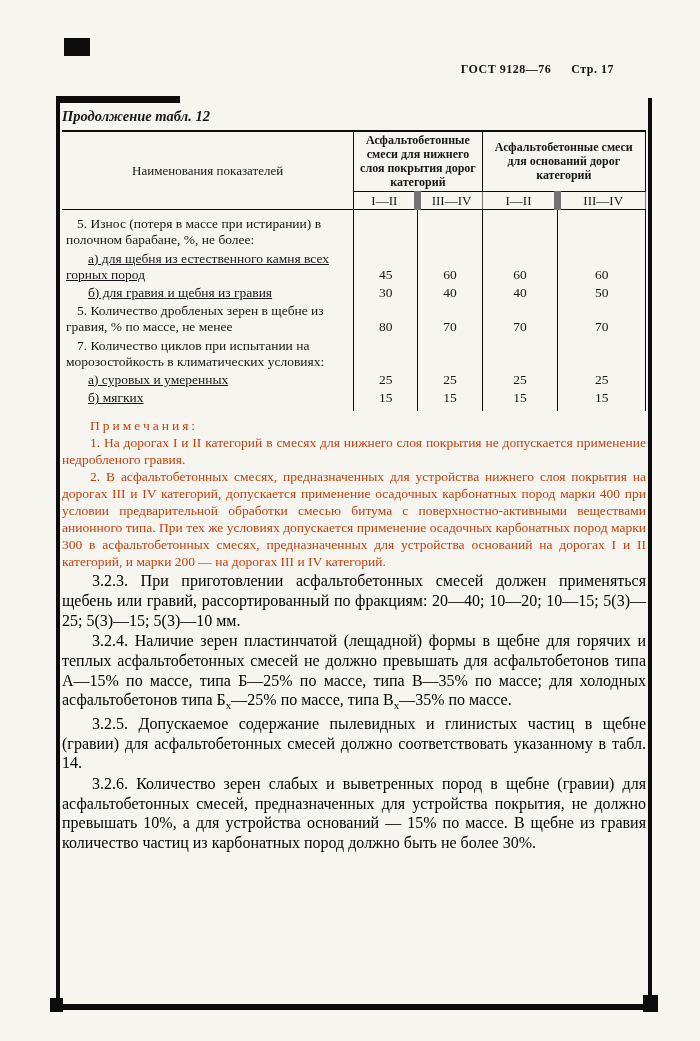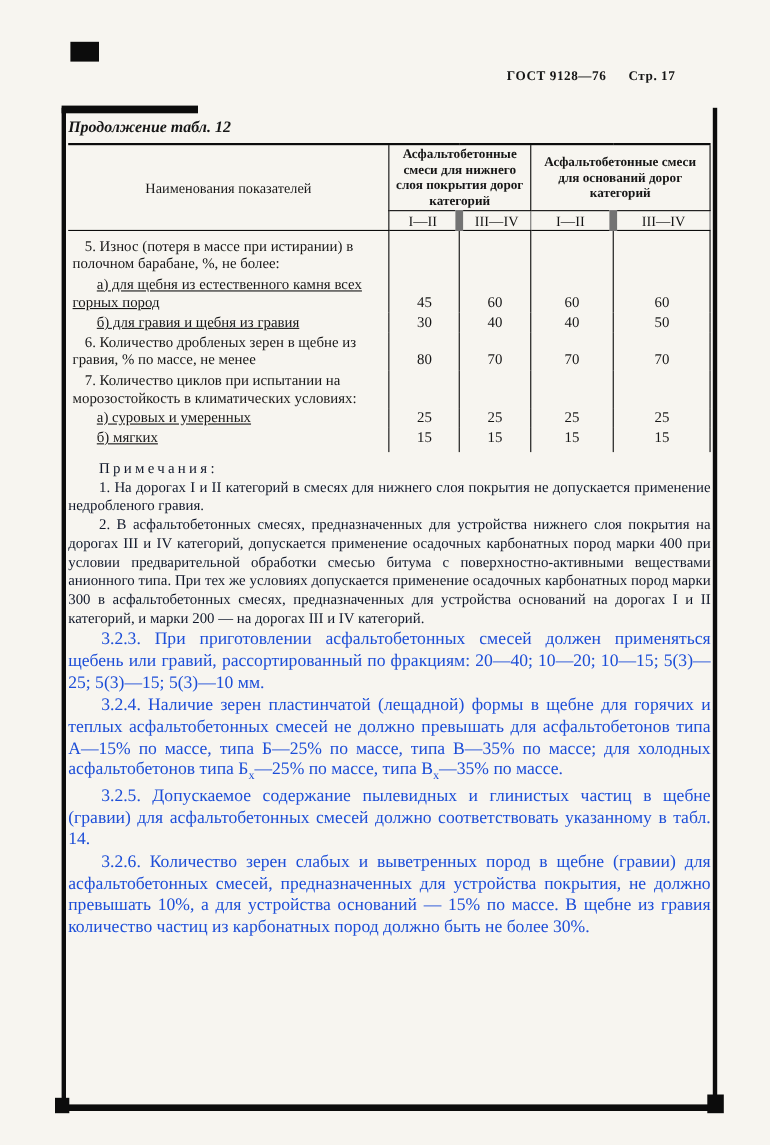--- a/index.html
+++ b/index.html
@@ -66,27 +66,27 @@
   }
   tbody td.lbl.num { text-indent:11px; }
   tbody td.lbl.sub { text-indent:22px;text-decoration:underline; }
   tbody td.v {
     text-align:center; vertical-align:bottom;
     border-right:1px solid #0c0c0c;
   }
   tbody tr:first-child td { padding-top:6px; }
   tbody tr:last-child td { padding-bottom:5px; }
 
-  .notes { font-size:13.5px; line-height:1.26; text-align:justify; color:#0f172a; }
+  .notes { font-size:13.5px; line-height:1.26; text-align:justify; color:#c2410c; }
   .notes p { text-indent:28px; }
   .notes-head { letter-spacing:3px; }
 
   .body-p {
     font-size:16px; line-height:1.23; text-align:justify;
-    text-indent:30px; color:#1d4ed8; margin-top:1px;
+    text-indent:30px; color:#000000; margin-top:1px;
   }
   sub.subx { font-size:11px; }
 </style>
 </head>
 <body>
 
 <div class="doc-header"><span>ГОСТ 9128—76</span><span class="pagelbl">Стр. 17</span></div>
 
 <div class="frame"></div>
 <div class="artifact a1"></div>
@@ -135,21 +135,21 @@
         <td class="v heavy">60</td>
       </tr>
       <tr>
         <td class="lbl sub">б) для гравия и щебня из гравия</td>
         <td class="v">30</td>
         <td class="v heavy">40</td>
         <td class="v">40</td>
         <td class="v heavy">50</td>
       </tr>
       <tr>
-        <td class="lbl num">6. Количество дробленых зерен в щебне из гравия, % по массе, не менее</td>
+        <td class="lbl num">5. Количество дробленых зерен в щебне из гравия, % по массе, не менее</td>
         <td class="v">80</td>
         <td class="v heavy">70</td>
         <td class="v">70</td>
         <td class="v heavy">70</td>
       </tr>
       <tr>
         <td class="lbl num">7. Количество циклов при испытании на морозостойкость в климатических условиях:</td>
         <td class="v"></td>
         <td class="v heavy"></td>
         <td class="v"></td>

